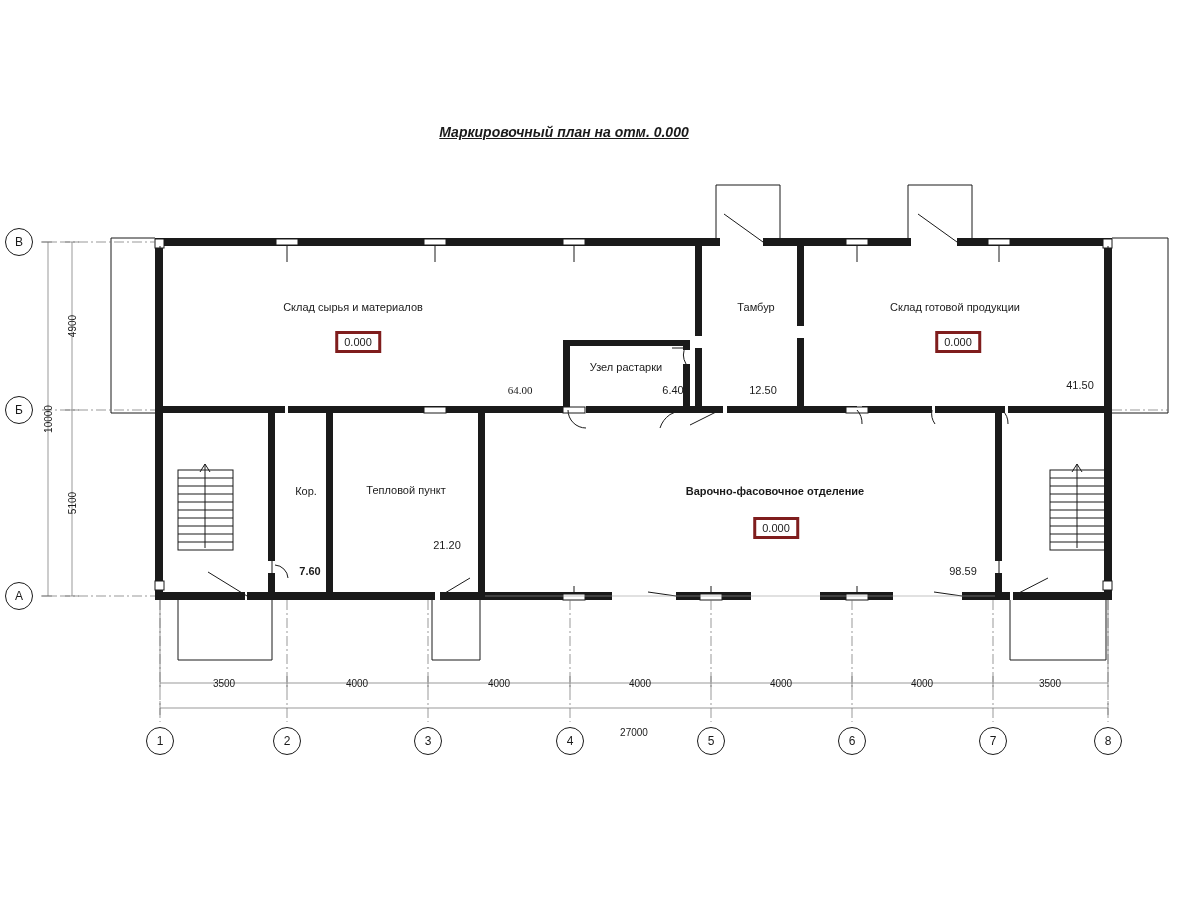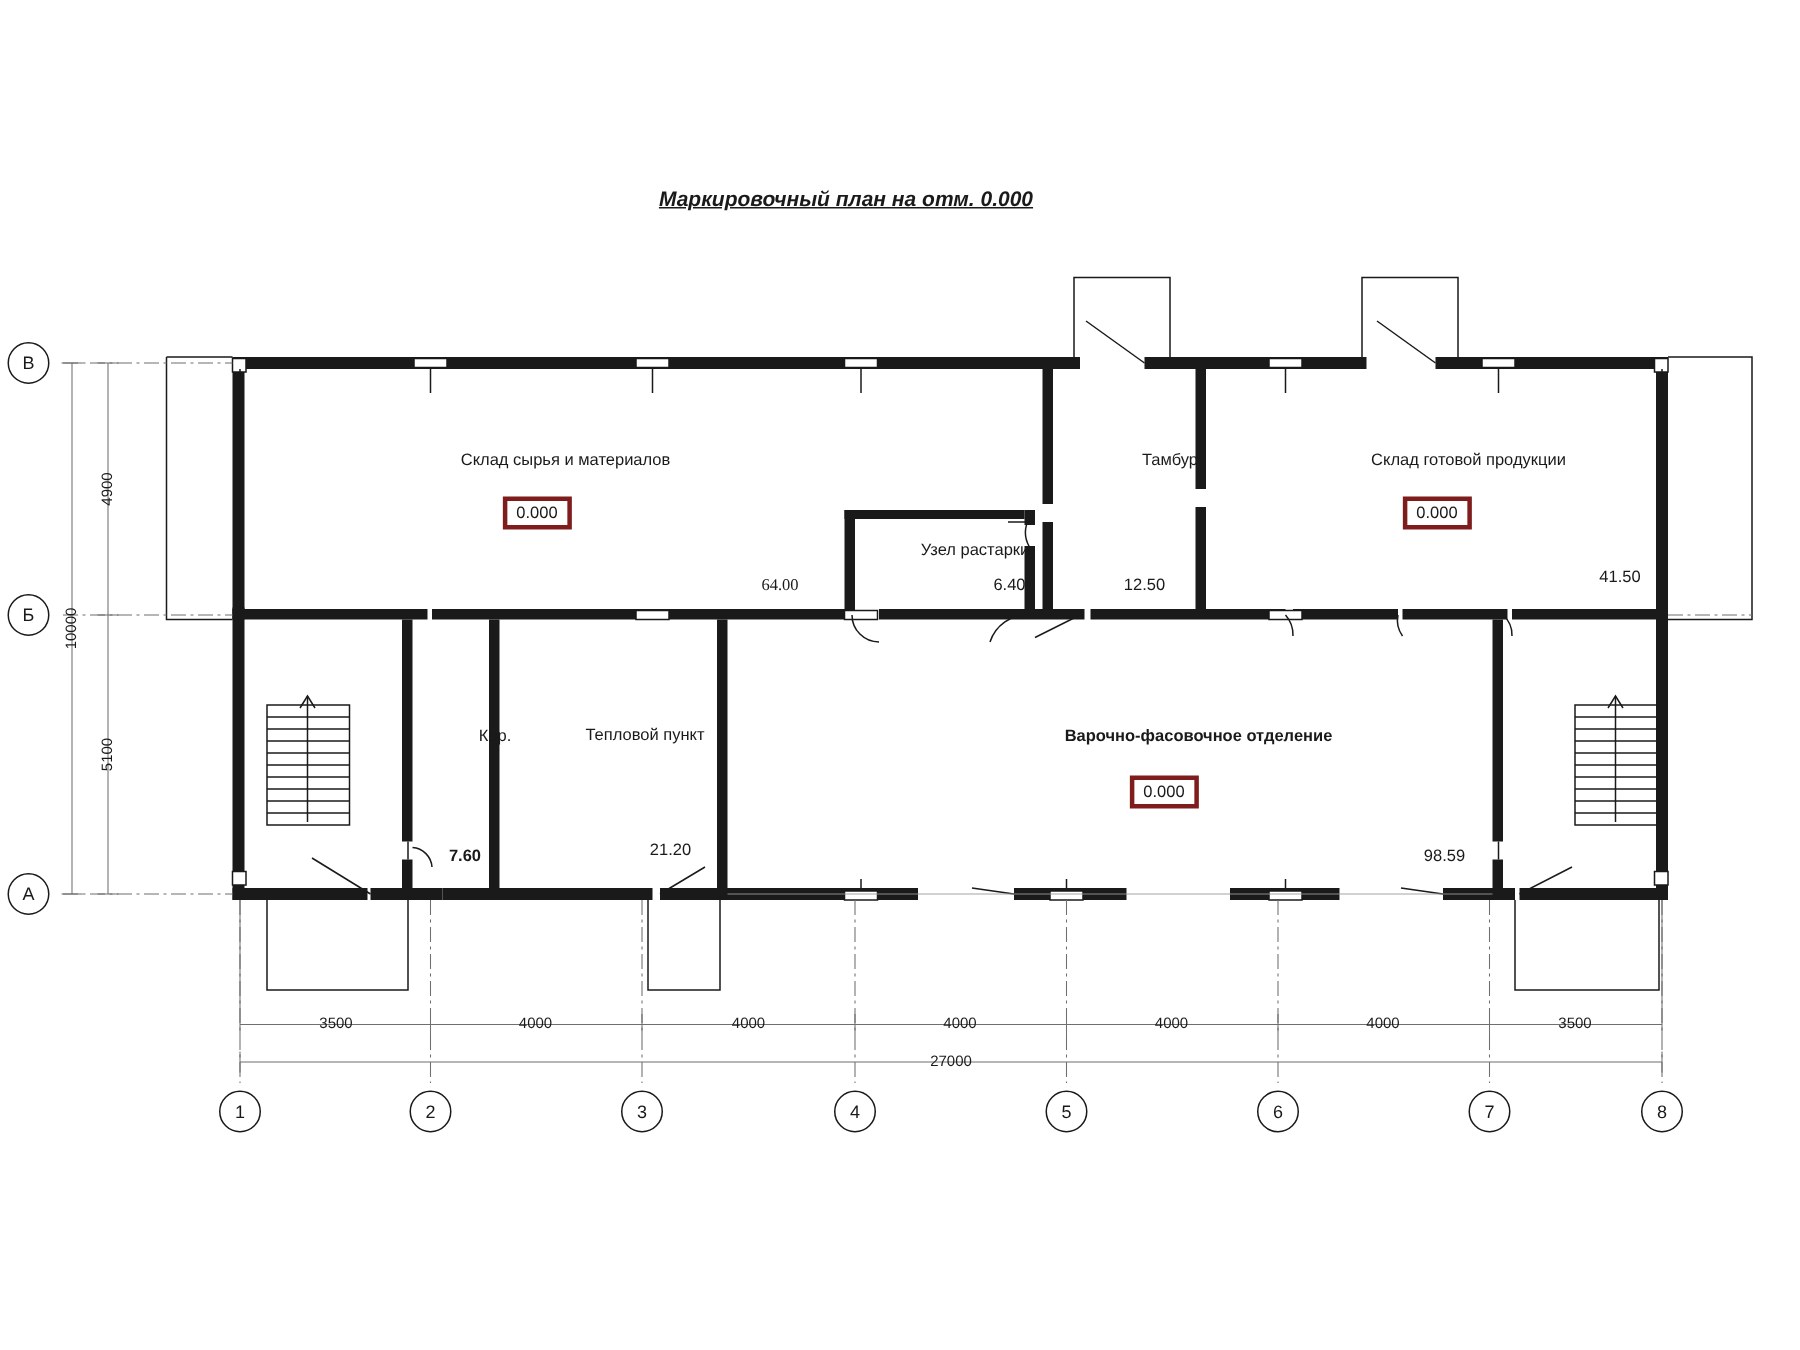--- a/index.html
+++ b/index.html
@@ -30,21 +30,21 @@
     width:26px;height:26px;border:1px solid #1a1a1a;border-radius:50%;
     display:flex;align-items:center;justify-content:center;
     font-size:12px;background:#fff;
   }
   .vdim{
     position:absolute;transform:translate(-50%,-50%) rotate(-90deg);
     font-size:10px;white-space:nowrap;
   }
   .hdim{position:absolute;transform:translate(-50%,-50%);font-size:10px;white-space:nowrap;}
   .area{position:absolute;transform:translate(-50%,-50%);font-size:11px;white-space:nowrap;}
-  .room{position:absolute;transform:translate(-50%,-50%);font-size:11px;text-align:center;white-space:nowrap;margin-left:24px;}
+  .room{position:absolute;transform:translate(-50%,-50%);font-size:11px;text-align:center;white-space:nowrap;}
   .room.two{white-space:normal;width:90px;line-height:1.25;}
 </style>
 </head>
 <body>
 
 <svg id="plan" viewBox="0 0 1200 900" xmlns="http://www.w3.org/2000/svg">
   <g stroke="#1a1a1a" fill="none" stroke-width="1">
 
     <g stroke-width="1">
 
@@ -271,21 +271,21 @@
 <div class="area" style="left:763px;top:390px;">12.50</div>
 
 <div class="room" style="left:955px;top:307px;">Склад готовой продукции</div>
 <div class="elev" style="left:958px;top:342px;">0.000</div>
 <div class="area" style="left:1080px;top:385px;">41.50</div>
 
 <div class="room" style="left:306px;top:491px;">Кор.</div>
 <div class="area" style="left:310px;top:571px;font-weight:bold;">7.60</div>
 
 <div class="room two" style="left:406px;top:491px;">Тепловой пункт</div>
-<div class="area" style="left:447px;top:567px;">21.20</div>
+<div class="area" style="left:447px;top:545px;">21.20</div>
 
 <div class="room" style="left:775px;top:491px;font-weight:bold;">Варочно-фасовочное отделение</div>
 <div class="elev" style="left:776px;top:528px;">0.000</div>
 <div class="area" style="left:963px;top:571px;">98.59</div>
 
 <div class="axlet" style="left:19px;top:242px;">В</div>
 <div class="axlet" style="left:19px;top:410px;">Б</div>
 <div class="axlet" style="left:19px;top:596px;">А</div>
 
 <div class="axnum" style="left:160px;top:741px;">1</div>
@@ -297,17 +297,17 @@
 <div class="axnum" style="left:993px;top:741px;">7</div>
 <div class="axnum" style="left:1108px;top:741px;">8</div>
 
 <div class="hdim" style="left:224px;top:683px;">3500</div>
 <div class="hdim" style="left:357px;top:683px;">4000</div>
 <div class="hdim" style="left:499px;top:683px;">4000</div>
 <div class="hdim" style="left:640px;top:683px;">4000</div>
 <div class="hdim" style="left:781px;top:683px;">4000</div>
 <div class="hdim" style="left:922px;top:683px;">4000</div>
 <div class="hdim" style="left:1050px;top:683px;">3500</div>
-<div class="hdim" style="left:634px;top:708px;text-align:right;">27000</div>
+<div class="hdim" style="left:634px;top:732px;text-align:right;">27000</div>
 
 <div class="vdim" style="left:72px;top:326px;">4900</div>
 <div class="vdim" style="left:72px;top:503px;">5100</div>
 <div class="vdim" style="left:48px;top:419px;">10000</div>
 
 </body></html>

